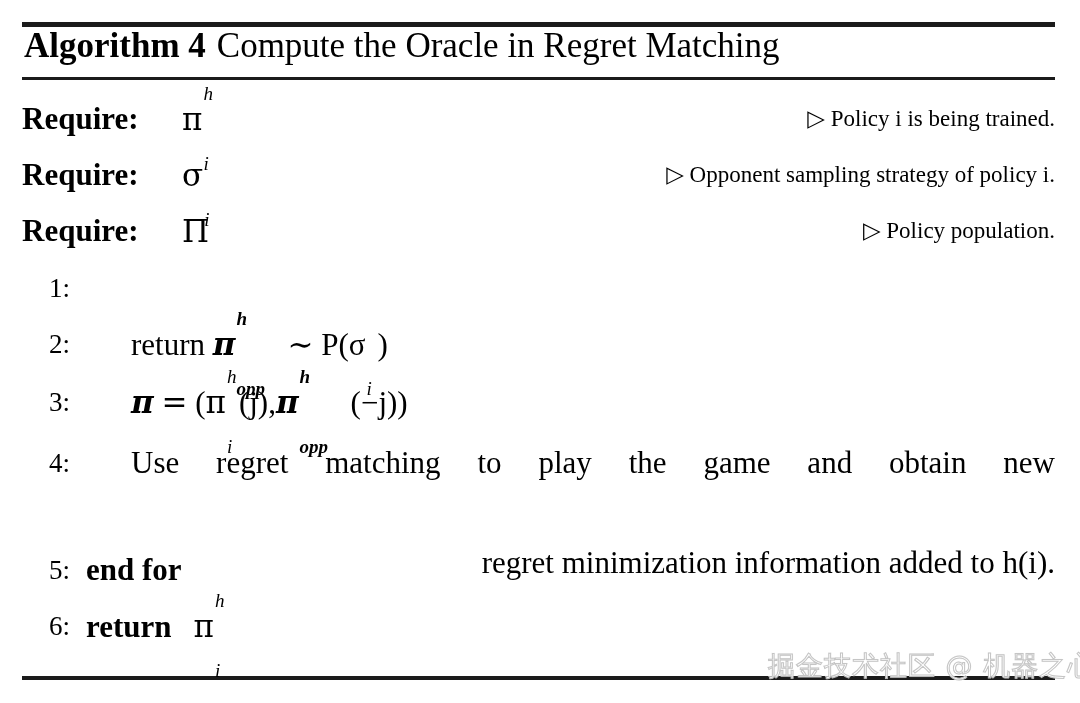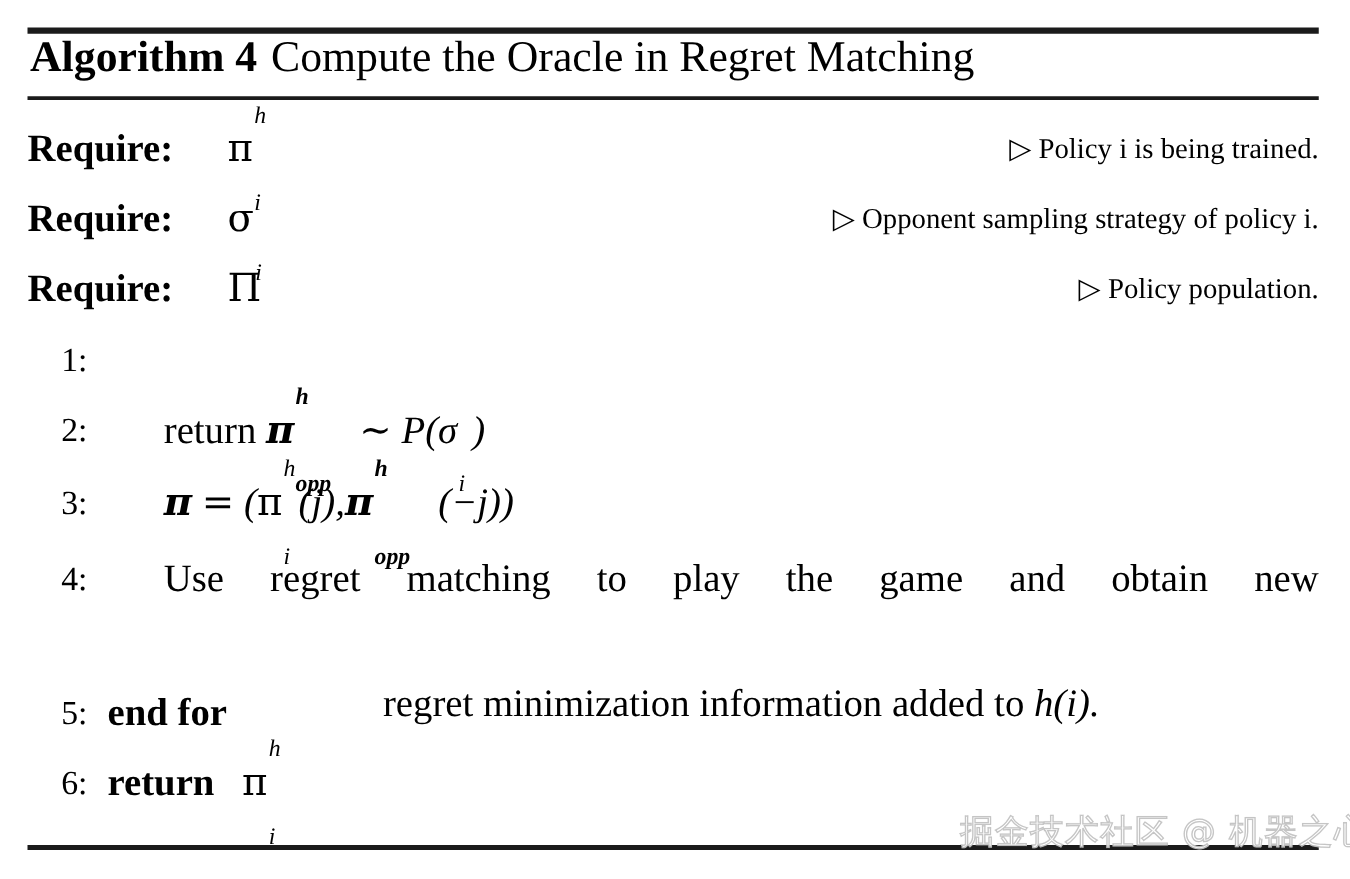--- a/index.html
+++ b/index.html
@@ -91,21 +91,21 @@
   .stmt {
     position: absolute;
     font-size: 31px;
   }
   .indent0 { left: 86px; }
   .indent1 { left: 131px; }
 
   .kw { font-weight: bold; }
 
   
-  .mi { font-style: italic; }
+  .mi { }
   .pi-plain {
     font-style: normal;
     font-family: "DejaVu Serif", "Liberation Serif", serif;
   }
   .pi-bold {
     font-weight: bold;
     font-style: italic;
     font-family: "DejaVu Serif", "Liberation Serif", serif;
   }
   .sym {
@@ -143,21 +143,21 @@
   .para {
     position: absolute;
     left: 131px;
     width: 924px;
     font-size: 31px;
     line-height: 50px;
     text-align: justify;
     text-justify: inter-word;
     white-space: normal;
   }
-  .para .ln2 { display: block; text-align: center; }
+  .para .ln2 { display: block; text-align: right; }
   .para .ln1 {
     display: block;
     text-align: justify;
     font-family: Liberation Serif, serif;
   }
   .para .ln1::after {
     content: "";
     display: inline-block;
     width: 100%;
   }

